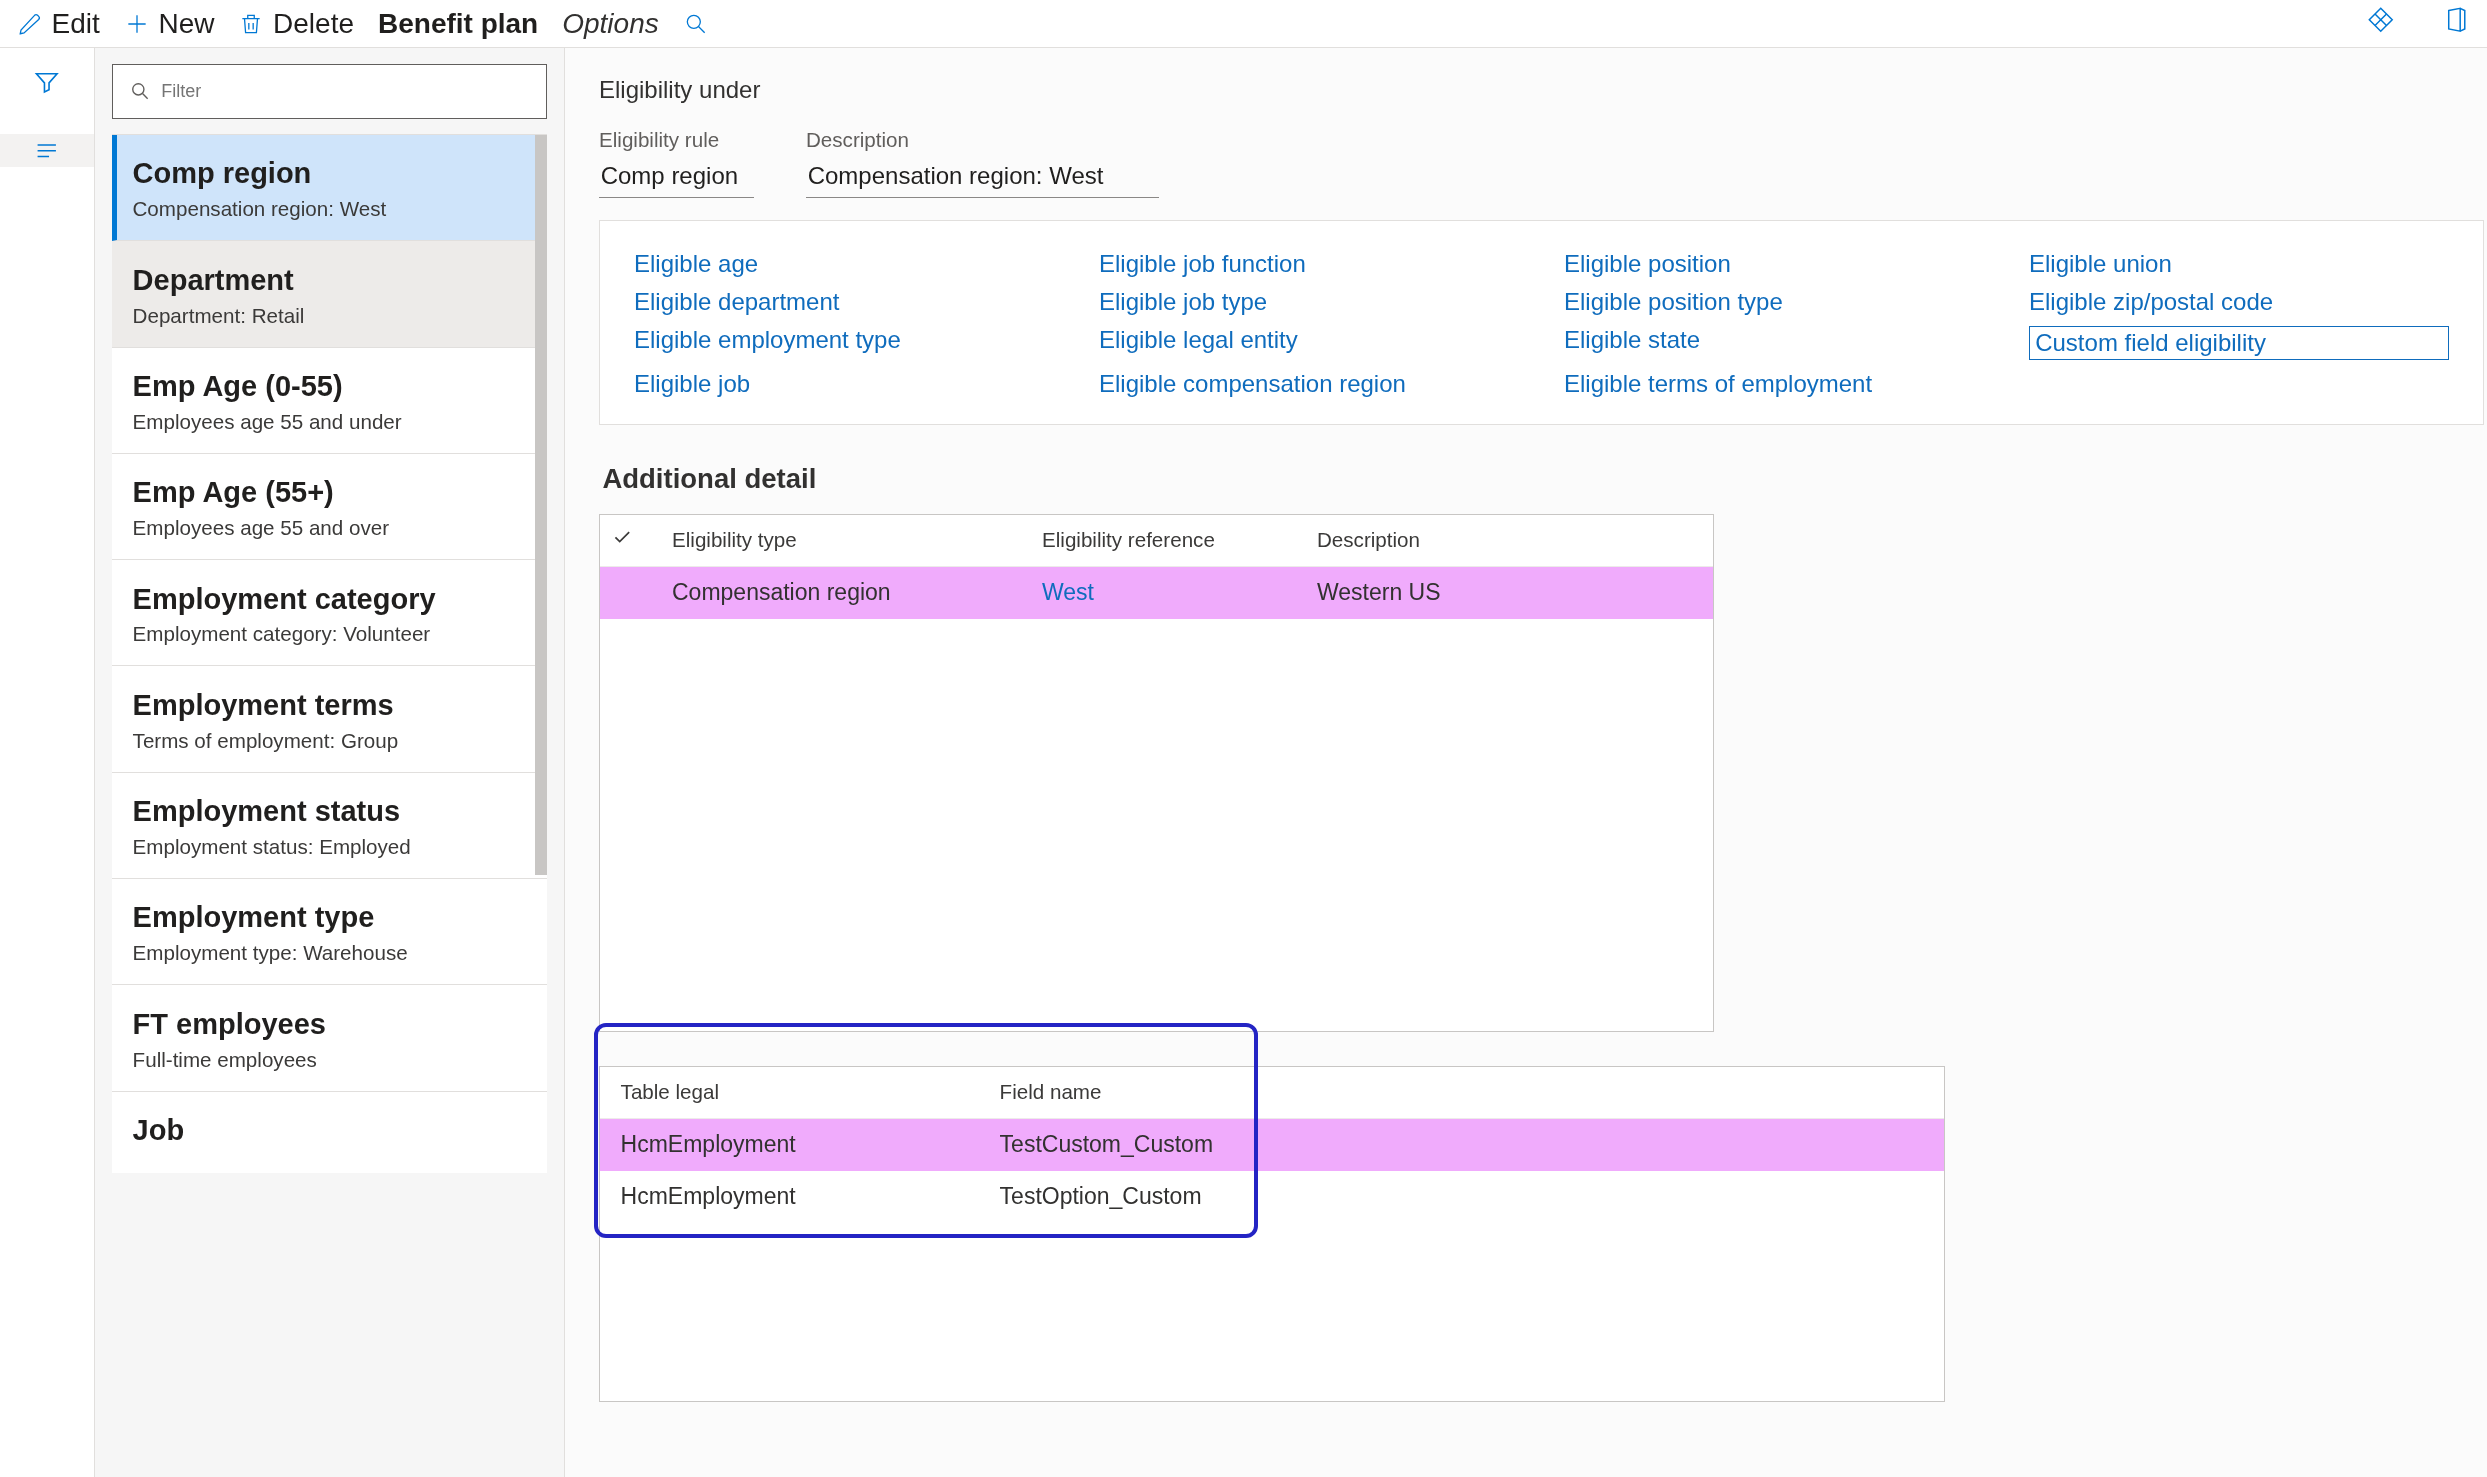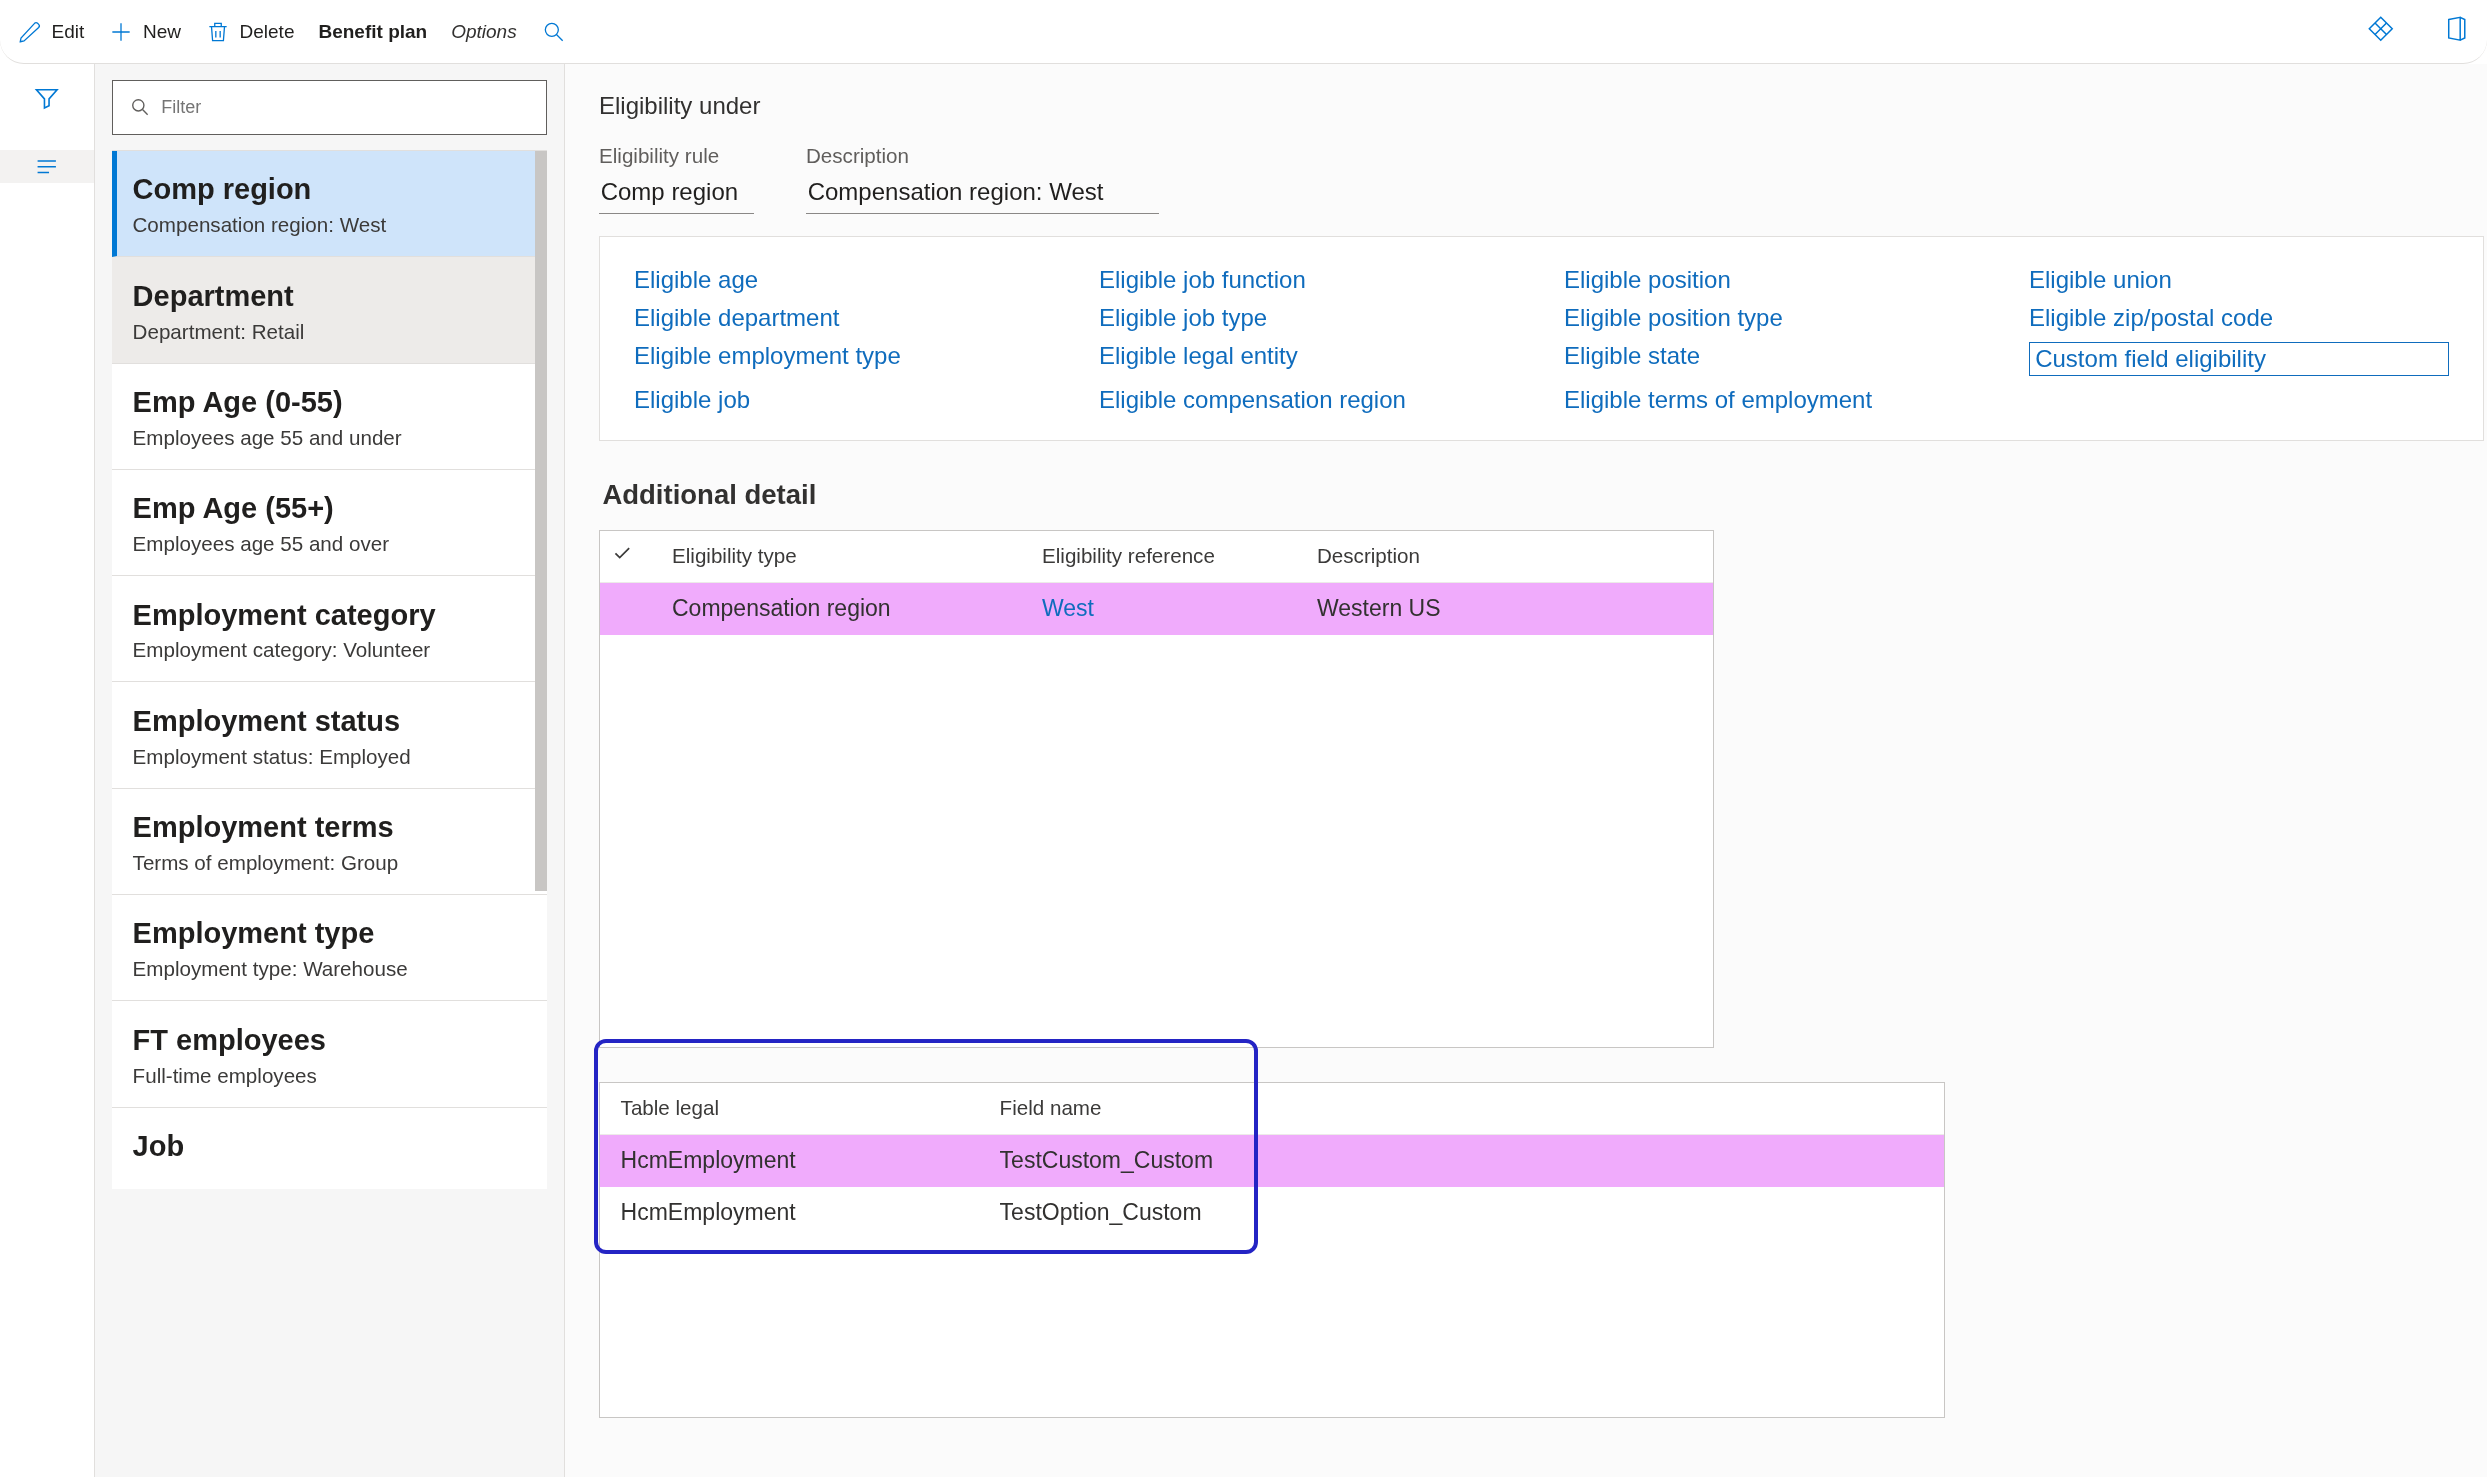--- a/index.html
+++ b/index.html
@@ -9,26 +9,25 @@
     color: #323130;
     background: #fff;
     width: 2487px;
     height: 1477px;
     overflow: hidden;
   }
   
   .action-bar {
     display: flex;
     align-items: center;
-    height: 64px;
+    height: 48px;
     border-bottom: 0.9px solid #e1dfdd;
     padding: 0 17px;
     gap: 24px;
-    font-size: 19px;
-    border-radius: 24px;
+    font-size: 28px;
   }
   .action-bar .cmd {
     display: flex;
     align-items: center;
     gap: 8.6px;
     color: #201f1e;
     cursor: pointer;
     font-weight: 400;
   }
   .action-bar .cmd svg { width: 26px; height: 26px; stroke: #0078d4; fill: none; stroke-width: 1.2; }
@@ -275,26 +274,26 @@
       </div>
       <div class="rule-item">
         <div class="title">Emp Age (55+)</div>
         <div class="sub">Employees age 55 and over</div>
       </div>
       <div class="rule-item">
         <div class="title">Employment category</div>
         <div class="sub">Employment category:  Volunteer</div>
       </div>
       <div class="rule-item">
+        <div class="title">Employment terms</div>
+        <div class="sub">Terms of employment: Group</div>
+      </div>
+      <div class="rule-item">
         <div class="title">Employment status</div>
         <div class="sub">Employment status: Employed</div>
-      </div>
-      <div class="rule-item">
-        <div class="title">Employment terms</div>
-        <div class="sub">Terms of employment: Group</div>
       </div>
       <div class="rule-item">
         <div class="title">Employment type</div>
         <div class="sub">Employment type: Warehouse</div>
       </div>
       <div class="rule-item">
         <div class="title">FT employees</div>
         <div class="sub">Full-time employees</div>
       </div>
       <div class="rule-item" style="border-bottom:none;">

